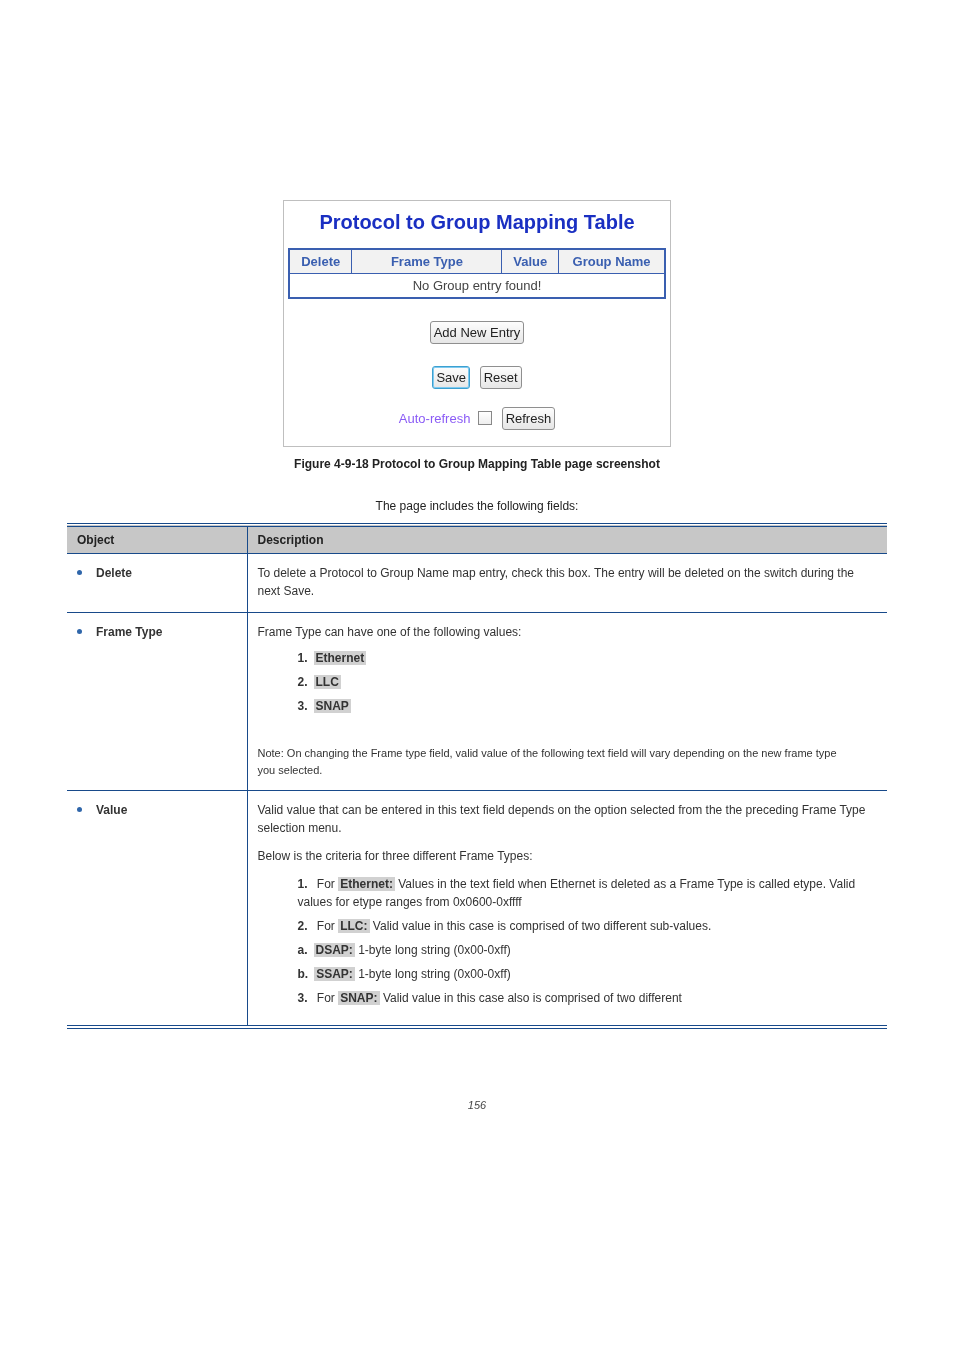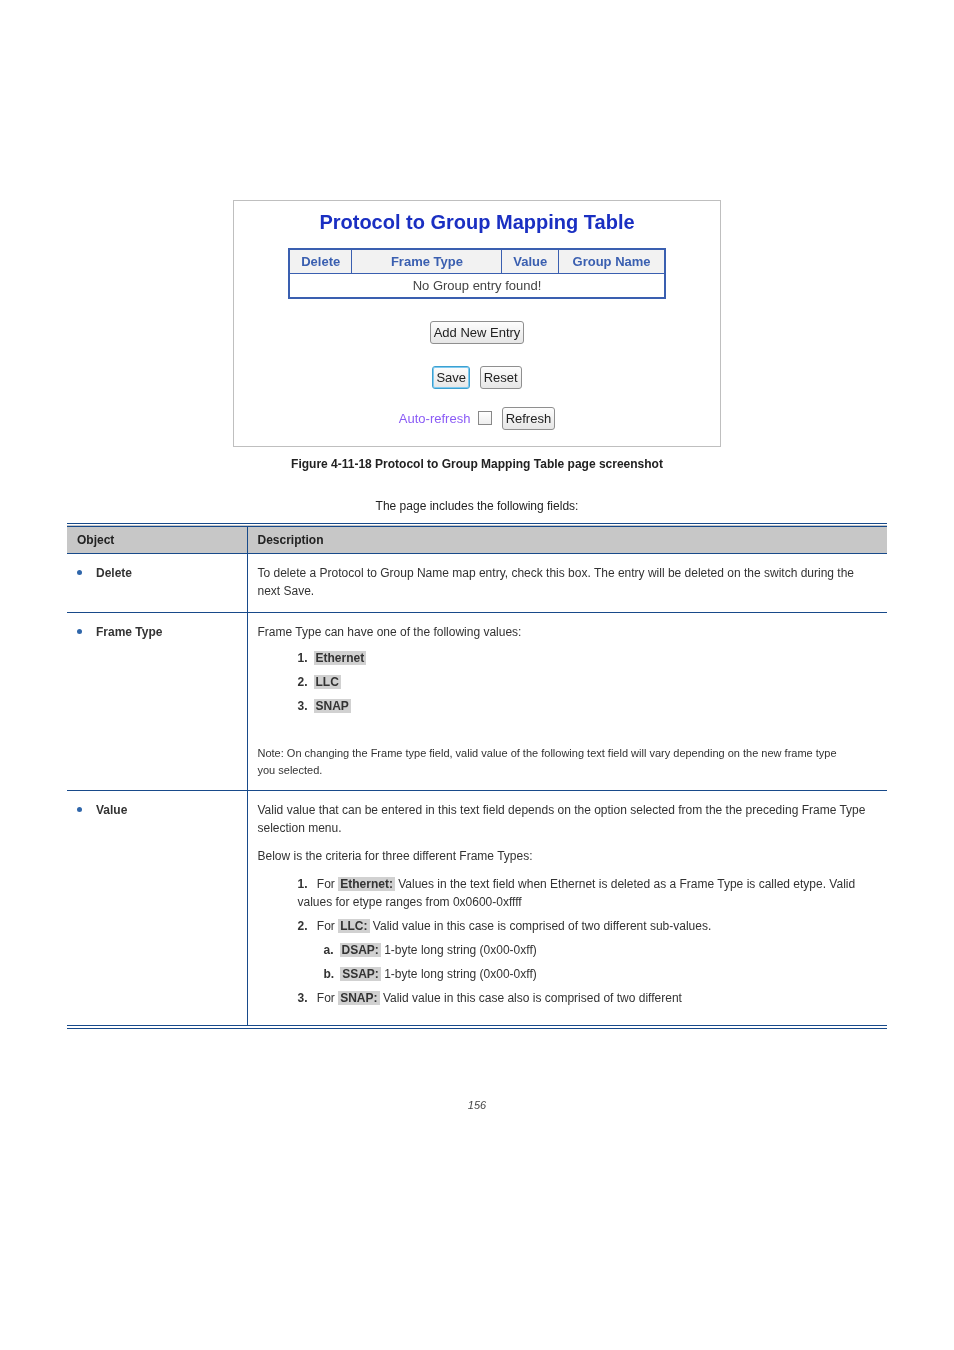--- a/index.html
+++ b/index.html
@@ -8,21 +8,21 @@
     font-family: Arial, Helvetica, sans-serif;
     font-size: 13px;
     color: #333;
     background: #fff;
     width: 954px;
   }
   .page { padding: 0 30px; }
 
   
   .panel {
-    width: 488px;
+    width: 388px;
     margin: 200px auto 0 auto;
     border: 1px solid #bfbfbf;
     padding: 4px 0 16px 0;
     background: #fff;
   }
   .panel-title {
     color: #1a2fc2;
     font-weight: bold;
     font-size: 20px;
     text-align: center;
@@ -176,21 +176,21 @@
       <span class="win-btn active">Save</span>
       <span class="win-btn">Reset</span>
     </div>
     <div class="ar-line">
       <span class="ar-label">Auto-refresh</span>
       <span class="ar-check"></span>
       <span class="win-btn">Refresh</span>
     </div>
   </div>
 
-  <div class="fig-caption">Figure 4-11-18 Protocol to Group Mapping Table page screenshot</div>
+  <div class="fig-caption">Figure 4-9-18 Protocol to Group Mapping Table page screenshot</div>
 
   <div class="intro">The page includes the following fields:</div>
 
   <table class="desc-table">
     <colgroup>
         <col class="c1">
         <col>
       </colgroup>
     <tbody>
         <tr>
@@ -229,21 +229,21 @@
         <div style="margin-top:10px;">Below is the criteria for three different Frame Types:</div>
         <div class="sublist" style="margin:10px 0 0 40px;">
           <p>
             <span class="num">1.</span>
             <span>For </span><span class="hl">Ethernet:</span><span> Values in the text field when Ethernet is deleted as a Frame Type is called etype. Valid values for etype ranges from 0x0600-0xffff</span>
           </p>
           <p>
             <span class="num">2.</span>
             <span>For </span><span class="hl">LLC:</span><span> Valid value in this case is comprised of two different sub-values.</span>
           </p>
-          <div style="margin-left:26px;">
+          <div style="">
             <p><span class="num">a.</span><span class="hl">DSAP:</span><span> 1-byte long string (0x00-0xff)</span></p>
             <p><span class="num">b.</span><span class="hl">SSAP:</span><span> 1-byte long string (0x00-0xff)</span></p>
           </div>
           <p>
             <span class="num">3.</span>
             <span>For </span><span class="hl">SNAP:</span><span> Valid value in this case also is comprised of two different</span>
           </p>
         </div>
       </td>
     </tr>

